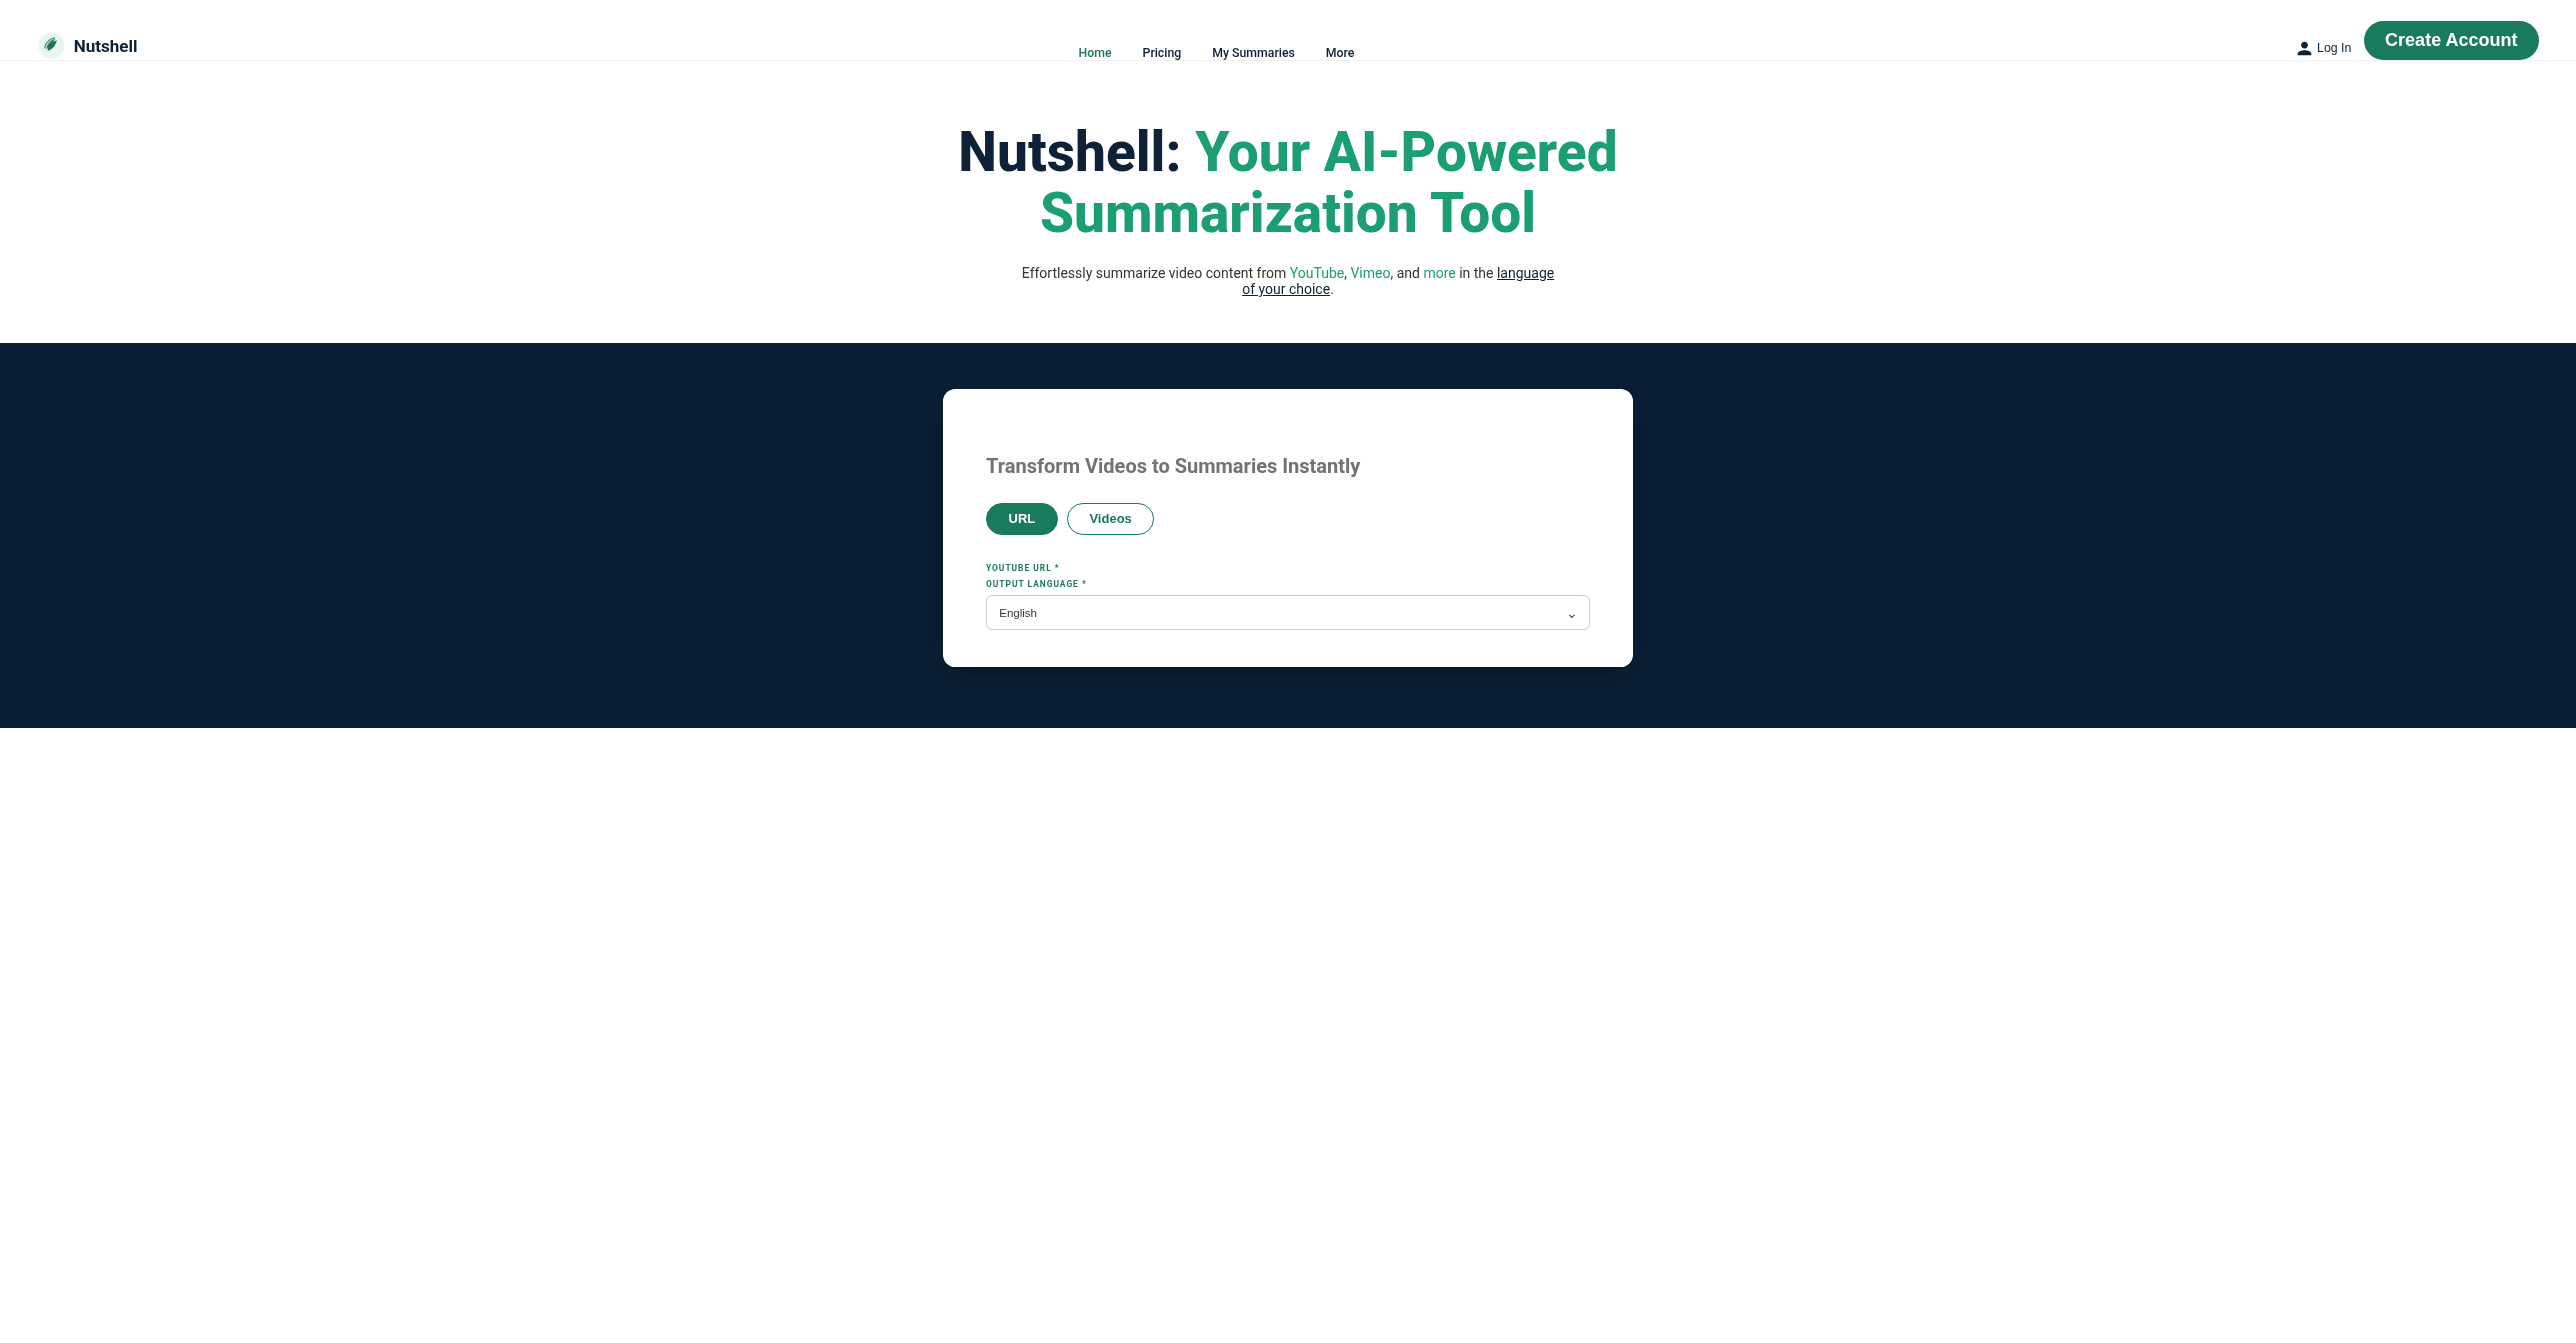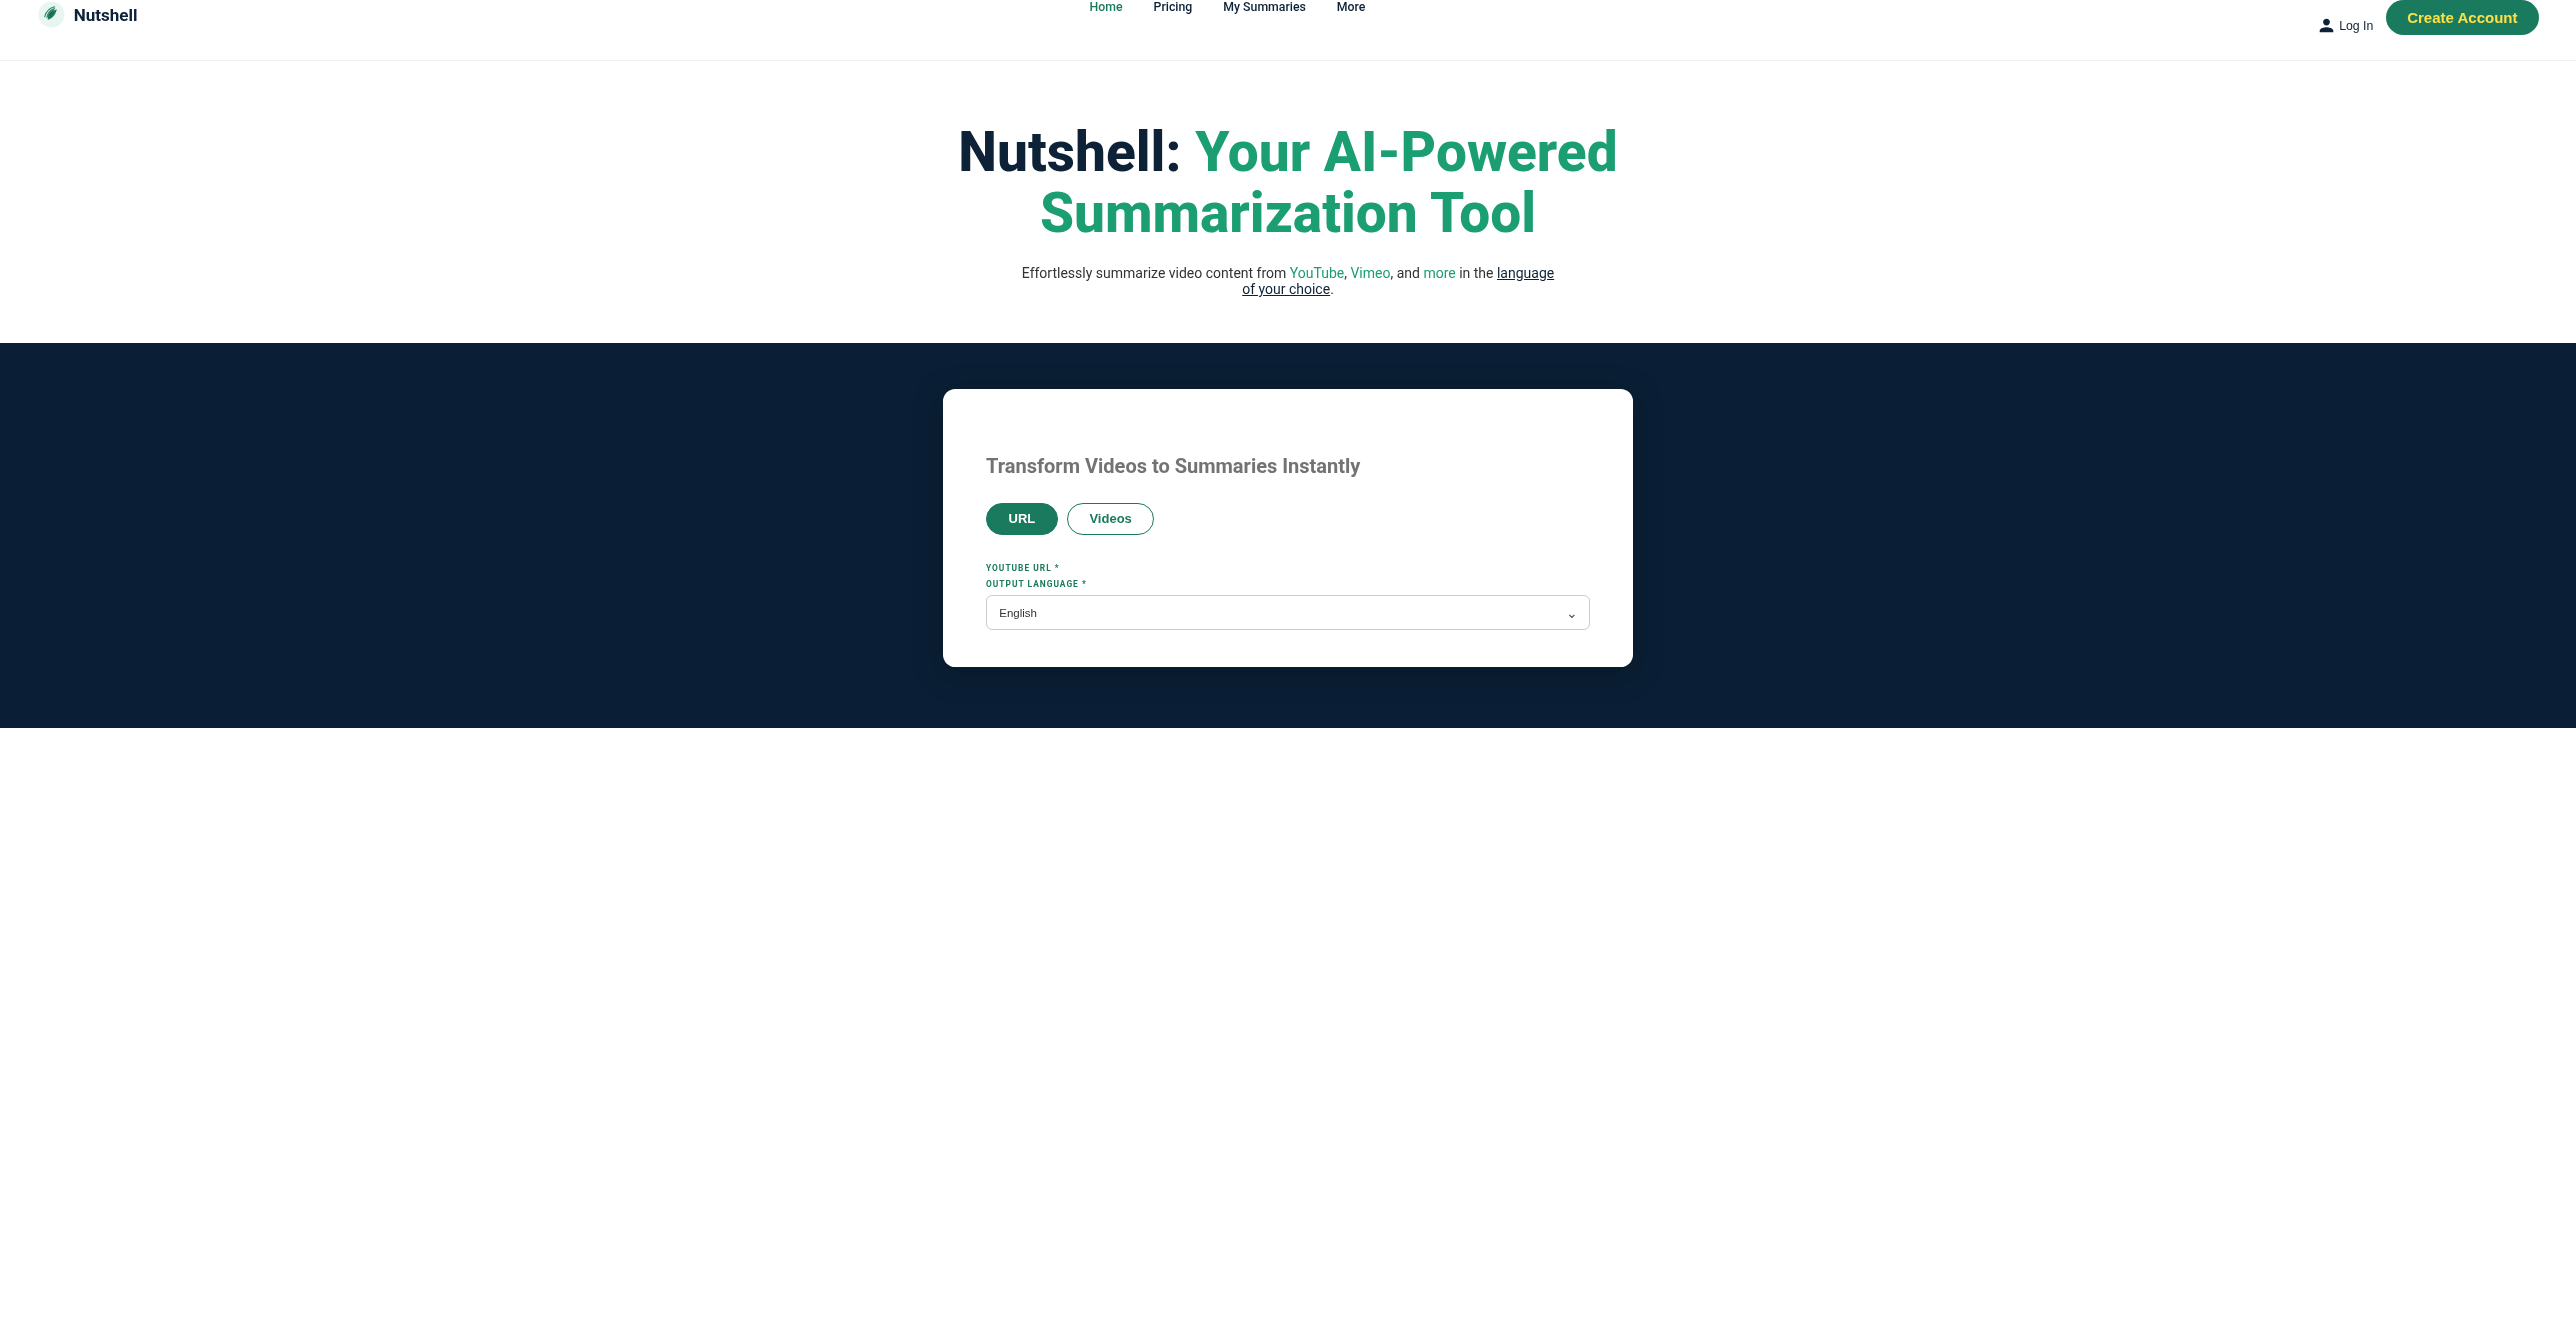--- a/index.html
+++ b/index.html
@@ -7,21 +7,21 @@
     body {
       font-family: -apple-system, BlinkMacSystemFont, 'Segoe UI', Roboto, sans-serif;
       background: #fff;
       color: #0d2137;
       overflow-x: hidden;
     }
 
     
     nav {
       display: flex;
-      align-items: flex-start;
+      align-items: flex-end;
       justify-content: space-between;
       padding: 0 37px;
       height: 61px;
       background: #fff;
       border-bottom: 0.8px solid #f0f0f0;
     }
 
     .logo-area {
       display: flex;
       align-items: center;
@@ -73,25 +73,25 @@
       font-weight: 500;
       color: #0d2137;
       background: none;
       border: none;
       cursor: pointer;
       margin-top: 16px;
     }
 
     .create-account-btn {
       background: #1a7a5e;
-      color: #fde047;
+      color: #ffffff;
       border: none;
       border-radius: 38px;
       padding: 9.2px 21.5px;
-      font-size: 15px;
+      font-size: 18px;
       font-weight: 600;
       cursor: pointer;
     }
 
     
     .hero {
       background: #fff;
       text-align: center;
       padding: 61px 37px 46px;
     }

